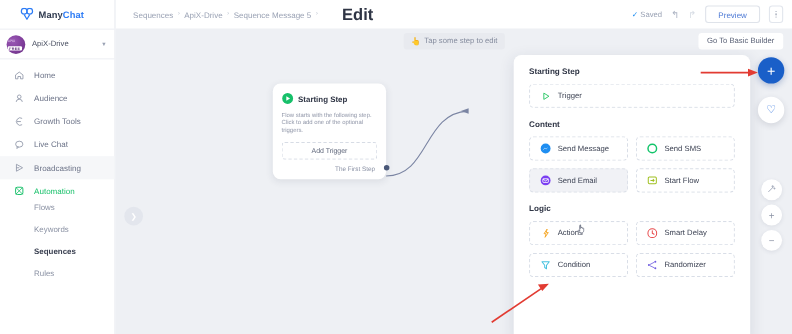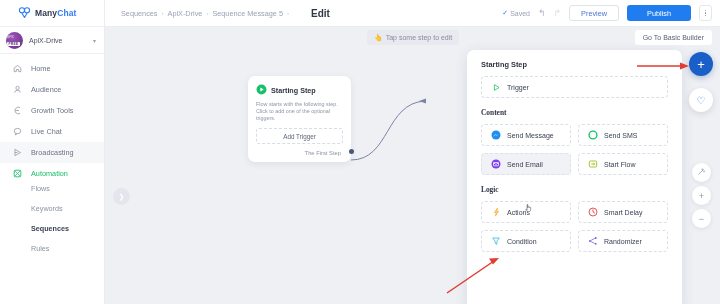--- a/index.html
+++ b/index.html
@@ -66,21 +66,21 @@
 
   
   .topbar {
     position: absolute; left: 105px; top: 0; right: 0; height: 27px;
     background: #ffffff; border-bottom: 1px solid #e9ecf1;
     display: flex; align-items: center; z-index: 30;
   }
   .crumbs { display: flex; align-items: center; gap: 4px; padding-left: 16px; }
   .crumb { color: #9aa2b4; font-size: 7.3px; cursor: pointer; }
   .crumb-sep { color: #c2c8d4; font-size: 6px; }
-  .crumb-current { color: #2f3545; font-size: 10px; font-weight: bold; margin-left: 2px; padding-left: 16px; }
+  .crumb-current { color: #2f3545; font-size: 15px; font-weight: bold; margin-left: 2px; padding-left: 16px; }
   .topbar-right {
     margin-left: auto; display: flex; align-items: center; gap: 8px; padding-right: 8px;
   }
   .saved { color: #9aa2b4; font-size: 7px; display: flex; align-items: center; gap: 2px; }
   .saved .ck { color: #1f8ef1; font-size: 7px; }
   .undo, .redo { font-size: 9px; color: #aeb5c4; cursor: pointer; }
   .redo { color: #d9dee6; }
   .btn {
     height: 16px; border-radius: 3px; font-size: 7.3px;
     display: inline-flex; align-items: center; justify-content: center;
@@ -173,21 +173,21 @@
   
   .panel {
     position: absolute; right: 38px; top: 50px; width: 215px; bottom: -6px;
     background: #ffffff; border-radius: 7px 7px 0 0;
     box-shadow: 0 3px 14px rgba(40,50,80,.11);
     padding: 10px 14px; z-index: 35; overflow: hidden;
   }
   .p-head {
     font-size: 7.4px; font-weight: bold; color: #2f3545; margin-bottom: 7px;
   }
-  .p-head.mt { margin-top: 10px; font-family: Liberation Serif, serif; }
+  .p-head.mt { margin-top: 10px; }
   .p-grid { display: flex; flex-wrap: wrap; gap: 7px; }
   .p-item {
     flex: 0 0 calc(50% - 3.5px); height: 22px;
     border: 1px dashed #d9dee7; border-radius: 4px;
     display: flex; align-items: center; gap: 6px; padding-left: 9px;
     font-size: 7px; color: #3b4152; cursor: pointer; background: #fff;
   }
   .p-item.full { flex: 0 0 100%; }
   .p-item.hover { background: #f1f2f6; border-style: dashed; border-color: #dde1e9; }
   .p-ic { width: 10px; height: 10px; display: flex; align-items: center; justify-content: center; flex: none; }
@@ -330,21 +330,20 @@
       <span class="crumb-current">Edit</span>
     </div>
     <div class="topbar-right">
       <span class="saved">
         <span class="ck">✓</span>
         <span>Saved</span>
       </span>
       <span class="undo">↰</span>
       <span class="redo">↱</span>
       <span class="btn btn-preview">Preview</span>
-      <span class="btn btn-publish">Publish</span>
       <span class="kebab">
           <i></i>
           <i></i>
           <i></i>
         </span>
     </div>
   </div>
 
   <div class="subbar">
     <div class="tap-hint">

